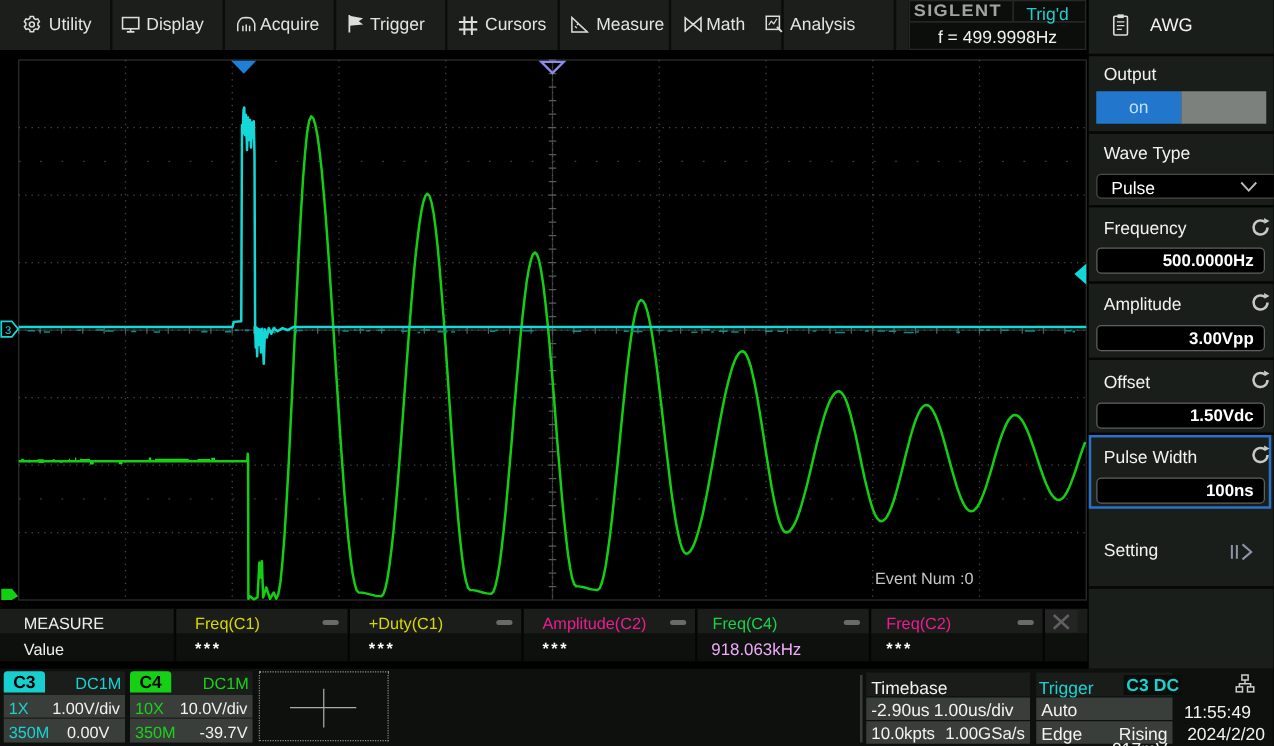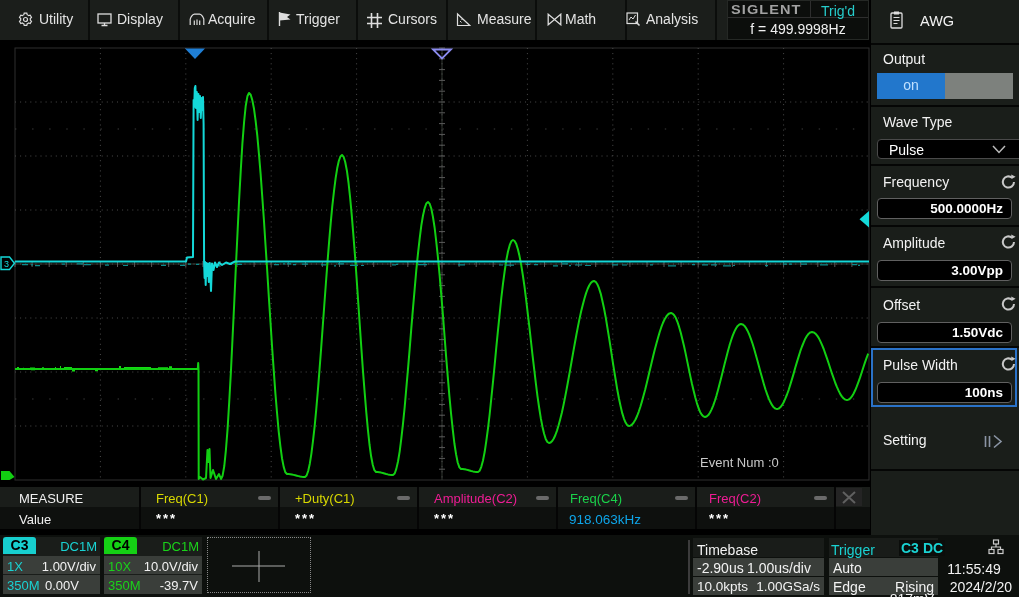--- a/index.html
+++ b/index.html
@@ -78,21 +78,21 @@
     <span class="lbl" style="left:31px">Measure</span>
   </div>
 
 <div class="mi" style="left:535px;width:90px">
     <svg class="abs" style="left:12px;top:13px" width="15" height="13" viewBox="0 0 15 13">
       <path d="M1.2 1.2 L7.5 6.5 13.8 1.2 V11.8 L7.5 6.5 1.2 11.8 Z" fill="none" stroke="#ddd" stroke-width="1.3"></path>
     </svg>
     <span class="lbl" style="left:30px">Math</span>
   </div>
 
-<div class="mi" style="left:616px;width:90px">
+<div class="mi" style="left:602px;width:90px">
     <svg class="abs" style="left:10px;top:12px" width="15" height="15" viewBox="0 0 15 15">
       <rect x="1" y="1" width="10.5" height="10.5" fill="none" stroke="#ddd" stroke-width="1.2"></rect>
       <path d="M3 8 l2-3 2 2 2.5-4" fill="none" stroke="#ddd" stroke-width="1"></path>
       <path d="M9.5 9.5 l4 4" stroke="#ddd" stroke-width="1.6"></path>
     </svg>
     <span class="lbl" style="left:30px">Analysis</span>
   </div>
 
 <div class="sigbox"></div>
 <div class="abs" style="left:810px;top:1px;width:1px;height:16px;background:#2e2e2e"></div>
@@ -160,21 +160,21 @@
 <div class="minus" style="left:675px"></div>
 <div class="minus" style="left:814px"></div>
 <div class="abs" style="left:836px;top:488px;width:26px;height:18px;background:#242424"></div>
 <svg class="abs" style="left:841px;top:490px" width="16" height="15">
     <path d="M2 2 L14 13 M14 2 L2 13" stroke="#606060" stroke-width="2"></path>
   </svg>
 <div class="mcell" style="left:19px;top:512px;color:#f0f0f0">Value</div>
 <div class="mcell" style="left:156px;top:511px;color:#fff;font-weight:700;letter-spacing:2px">***</div>
 <div class="mcell" style="left:295px;top:511px;color:#fff;font-weight:700;letter-spacing:2px">***</div>
 <div class="mcell" style="left:434px;top:511px;color:#fff;font-weight:700;letter-spacing:2px">***</div>
-<div class="mcell" style="left:569px;top:512px;color:#0ea5e9;font-size:13.5px">918.063kHz</div>
+<div class="mcell" style="left:569px;top:512px;color:#f0abfc;font-size:13.5px">918.063kHz</div>
 <div class="mcell" style="left:709px;top:511px;color:#fff;font-weight:700;letter-spacing:2px">***</div>
 
 <div class="sidebar"></div>
 <svg class="abs" style="left:890px;top:11px" width="13" height="18" viewBox="0 0 13 18">
     <rect x="1" y="2" width="11" height="15" rx="1" fill="none" stroke="#ddd" stroke-width="1.3"></rect>
     <rect x="4" y="0.5" width="5" height="3" fill="#ddd"></rect>
     <path d="M3.5 6.5 h6 M3.5 9.5 h6 M3.5 12.5 h4" stroke="#ddd" stroke-width="1"></path>
   </svg>
 <div class="slabel" style="left:920px;top:13px;font-size:14.5px">AWG</div>
 <div class="sdiv" style="top:43px"></div>
@@ -233,21 +233,21 @@
 <div class="abs" style="left:0;top:535px;width:1019px;height:62px;background:#0d100d"></div>
 
 <div class="abs" style="left:3px;top:537px;width:97px;height:57px;background:#1a1d1a"></div>
 <div class="abs" style="left:3px;top:537px;width:33px;height:17px;background:#17cfcf;border-radius:3px 3px 0 0;color:#000;font-size:14px;font-weight:700;text-align:center;line-height:17px">C3</div>
 <div class="blk cy" style="left:40px;top:539px;width:57px;background:transparent;text-align:right">DC1M</div>
 <div class="blk" style="left:3px;top:556px;width:97px;height:18px"></div>
 <div class="blk" style="left:3px;top:575px;width:97px;height:19px"></div>
 <div class="abs cy" style="left:7px;top:559px;font-size:13px">1X</div>
 <div class="abs" style="left:30px;top:559px;width:66px;text-align:right;color:#f2f2f2;font-size:13px">1.00V/div</div>
 <div class="abs cy" style="left:7px;top:578px;font-size:13px">350M</div>
-<div class="abs" style="left:45px;top:578px;width:51px;text-align:left;color:#f2f2f2;font-size:13px">0.00V</div>
+<div class="abs" style="left:45px;top:578px;width:51px;text-align:center;color:#f2f2f2;font-size:13px">0.00V</div>
 
 <div class="abs" style="left:104px;top:537px;width:98px;height:57px;background:#1a1d1a"></div>
 <div class="abs" style="left:104px;top:537px;width:33px;height:17px;background:#15d015;border-radius:3px 3px 0 0;color:#000;font-size:14px;font-weight:700;text-align:center;line-height:17px">C4</div>
 <div class="blk gr" style="left:141px;top:539px;width:58px;background:transparent;text-align:right">DC1M</div>
 <div class="blk" style="left:104px;top:556px;width:98px;height:18px"></div>
 <div class="blk" style="left:104px;top:575px;width:98px;height:19px"></div>
 <div class="abs gr" style="left:108px;top:559px;font-size:13px">10X</div>
 <div class="abs" style="left:132px;top:559px;width:66px;text-align:right;color:#f2f2f2;font-size:13px">10.0V/div</div>
 <div class="abs gr" style="left:108px;top:578px;font-size:13px">350M</div>
 <div class="abs" style="left:142px;top:578px;width:56px;text-align:right;color:#f2f2f2;font-size:13px">-39.7V</div>

